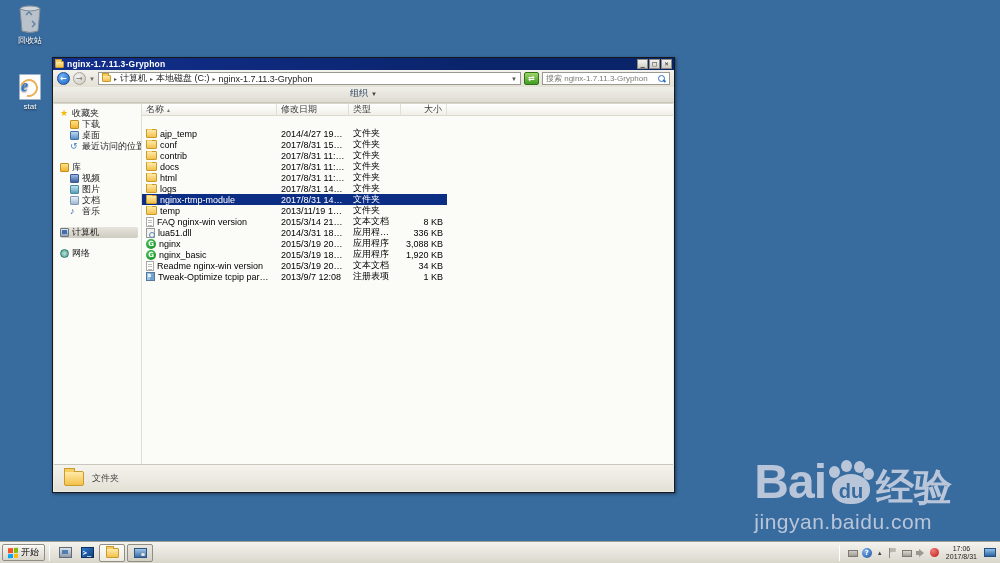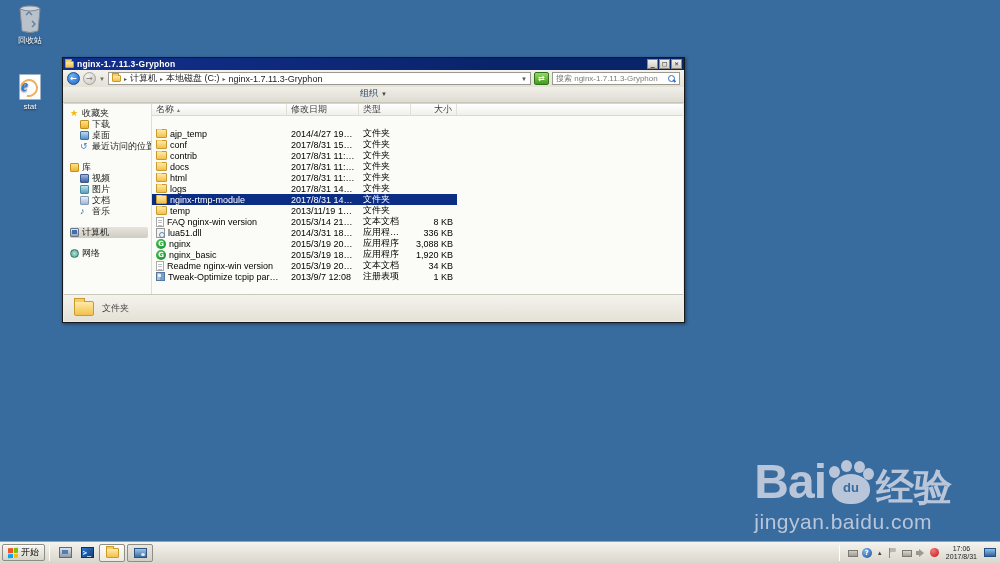--- a/index.html
+++ b/index.html
@@ -14,21 +14,21 @@
 
   
   .desk-icon { position:absolute; width:52px; text-align:center; color:#fff; font-size:8px; text-shadow:0 1px 2px rgba(0,0,0,.7); cursor:default; }
   .desk-icon .glyph { display:block; margin:0 auto 2px; }
   .recycle-glyph { width:24px; height:28px; }
   .ie-doc-glyph { width:22px; height:26px; position:relative; background:#fdfdfd; border:1px solid #9db3c8; border-radius:1px; margin:0 auto 2px; }
   .ie-doc-glyph::before { content:"e"; position:absolute; left:1px; top:2px; font: bold 16px "Liberation Serif", serif; color:#2f7ad1; font-style:italic; }
   .ie-doc-glyph::after { content:""; position:absolute; right:2px; top:4px; width:14px; height:14px; border:2px solid #e8a33d; border-radius:50%; border-left-color:transparent; transform:rotate(-30deg); opacity:.85; }
 
   
-  #window { position:absolute; left:62px; top:57px; width:623px; height:266px; background:#eceae2; border:1px solid #16191c; box-shadow:1px 1px 3px rgba(0,0,0,.45); }
+  #window { position:absolute; left:52px; top:57px; width:623px; height:436px; background:#eceae2; border:1px solid #16191c; box-shadow:1px 1px 3px rgba(0,0,0,.45); }
   .titlebar { height:12px; background:linear-gradient(90deg,#122f8d 0%,#0a246a 70%,#0a246a 100%); display:flex; align-items:center; padding:0 2px; color:#fff; }
   .titlebar .t-ic { margin-right:3px; }
   .titlebar .t-text { flex:1; font-size:8.5px; font-weight:bold; letter-spacing:.2px; white-space:nowrap; overflow:hidden; }
   .winbtn { width:11px; height:10px; margin-left:1px; background:linear-gradient(#f4f3ee,#cfccc2); border:1px solid #8b8a82; font:bold 7px/8px "DejaVu Sans Mono", monospace; text-align:center; color:#222; }
 
   .addressbar { height:17px; display:flex; align-items:center; padding:1px 4px; gap:3px; background:linear-gradient(#f3f2ec,#e4e1d6); }
   .navbtn { width:13px; height:13px; border-radius:50%; flex:0 0 auto; text-align:center; font:bold 8px/12px "DejaVu Sans", sans-serif; }
   .nav-back { background:radial-gradient(circle at 35% 30%,#6fb3f5,#1c63c4); color:#fff; border:1px solid #1b4c94; }
   .nav-fwd { background:radial-gradient(circle at 35% 30%,#f2f2f2,#c9c7bf); color:#8d8b84; border:1px solid #a5a39a; }
   .nav-drop { color:#6b6b66; font-size:6px; }
@@ -115,21 +115,21 @@
   #watermark { position:absolute; right:48px; top:458px; color:#b9c6da; }
   .wm-brand { display:flex; align-items:flex-end; gap:2px; }
   .wm-bai { font-size:48px; font-weight:bold; letter-spacing:-1px; line-height:1; }
   .wm-paw { position:relative; width:46px; height:46px; flex:0 0 auto; }
   .wm-paw .pad { position:absolute; left:4px; top:14px; width:38px; height:30px; background:#b9c6da; border-radius:50% 50% 46% 46%; }
   .wm-paw .toe { position:absolute; width:11px; height:12px; background:#b9c6da; border-radius:50%; }
   .wm-paw .toe.t1 { left:1px; top:6px; }
   .wm-paw .toe.t2 { left:13px; top:0; }
   .wm-paw .toe.t3 { left:26px; top:1px; }
   .wm-paw .toe.t4 { right:0; top:8px; }
-  .wm-paw .du { position:absolute; left:0; right:0; top:20px; text-align:center; color:#386b9e; font-size:13px; font-weight:bold; }
+  .wm-paw .du { position:absolute; left:0; right:0; top:20px; text-align:center; color:#386b9e; font-size:20px; font-weight:bold; }
   .wm-cn { font-size:38px; font-weight:bold; line-height:1; }
   .wm-url { font-size:21px; margin-top:4px; letter-spacing:.5px; }
 
   
   #taskbar { position:absolute; left:0; right:0; bottom:0; height:22px; background:linear-gradient(#f4f3ee,#d9d6cc); border-top:1px solid #9fa09a; display:flex; align-items:center; padding:0 2px; }
   .startbtn { height:17px; display:flex; align-items:center; gap:3px; padding:0 5px; background:linear-gradient(#f8f7f3,#d8d5cb); border:1px solid #8f8e86; border-radius:2px; box-shadow:inset 0 1px 0 #fff; }
   .winflag { width:10px; height:10px; display:grid; grid-template-columns:1fr 1fr; grid-template-rows:1fr 1fr; gap:1px; transform:skewY(-4deg); }
   .winflag i { display:block; }
   .winflag .f1{ background:#f35325; } .winflag .f2{ background:#81bc06; }
   .winflag .f3{ background:#05a6f0; } .winflag .f4{ background:#ffba08; }

